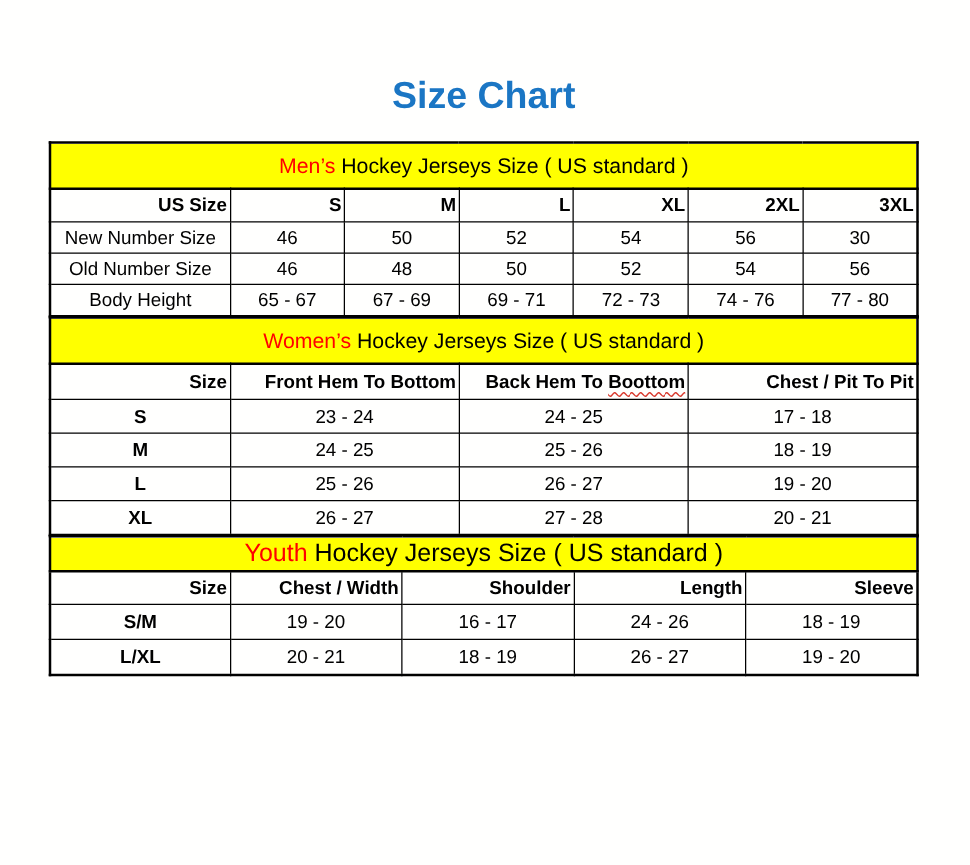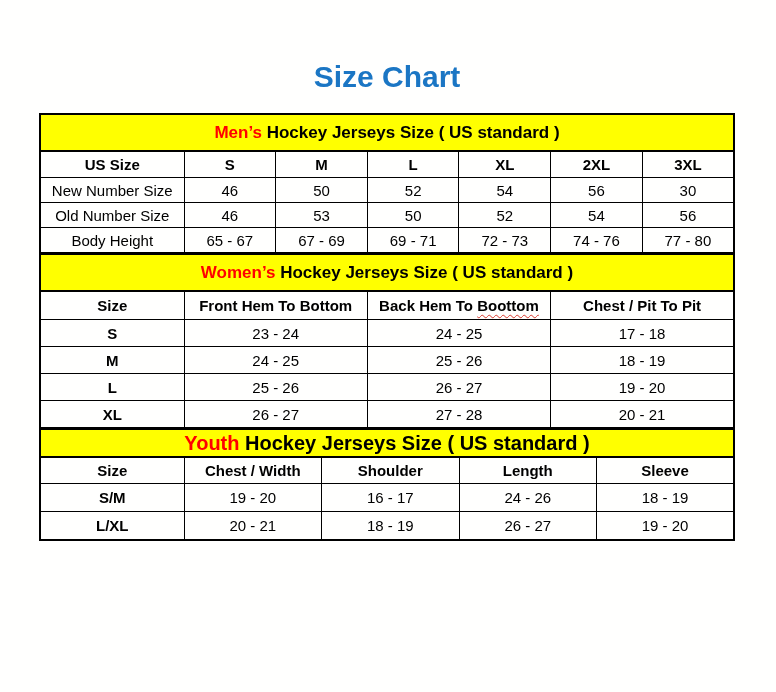--- a/index.html
+++ b/index.html
@@ -43,30 +43,31 @@
     text-align: center;
     vertical-align: middle;
     padding: 0 2px;
     overflow: hidden;
     white-space: nowrap;
   }
   .tbl col.c-label { width: 144px; }
   tr.section td {
     background: #ffff00;
     border: 2px solid #000;
-    font-weight: bold;
+    font-weight: normal;
     font-size: 17px;
     height: 35px;
   }
   .tbl-youth tr.section td { height: 26px; font-size: 20px; }
   .red { color: #ff0000; }
   tr.cols th {
     font-weight: bold;
     font-size: 15px;
     height: 25px;
+    text-align: right;
   }
   .tbl-womens tr.cols th { height: 27px; }
   tr.data td {
     font-size: 15px;
     font-weight: normal;
     height: 24px;
   }
   .tbl-womens tr.data td { height: 26px; }
   .tbl-youth tr.data td { height: 27px; }
   .bold-labels tr.data td.lbl { font-weight: bold; }
@@ -114,21 +115,21 @@
         <td>46</td>
         <td>50</td>
         <td>52</td>
         <td>54</td>
         <td>56</td>
         <td>30</td>
       </tr>
       <tr class="data">
         <td class="lbl">Old Number Size</td>
         <td>46</td>
-        <td>53</td>
+        <td>48</td>
         <td>50</td>
         <td>52</td>
         <td>54</td>
         <td>56</td>
       </tr>
       <tr class="data">
         <td class="lbl">Body Height</td>
         <td>65 - 67</td>
         <td>67 - 69</td>
         <td>69 - 71</td>

